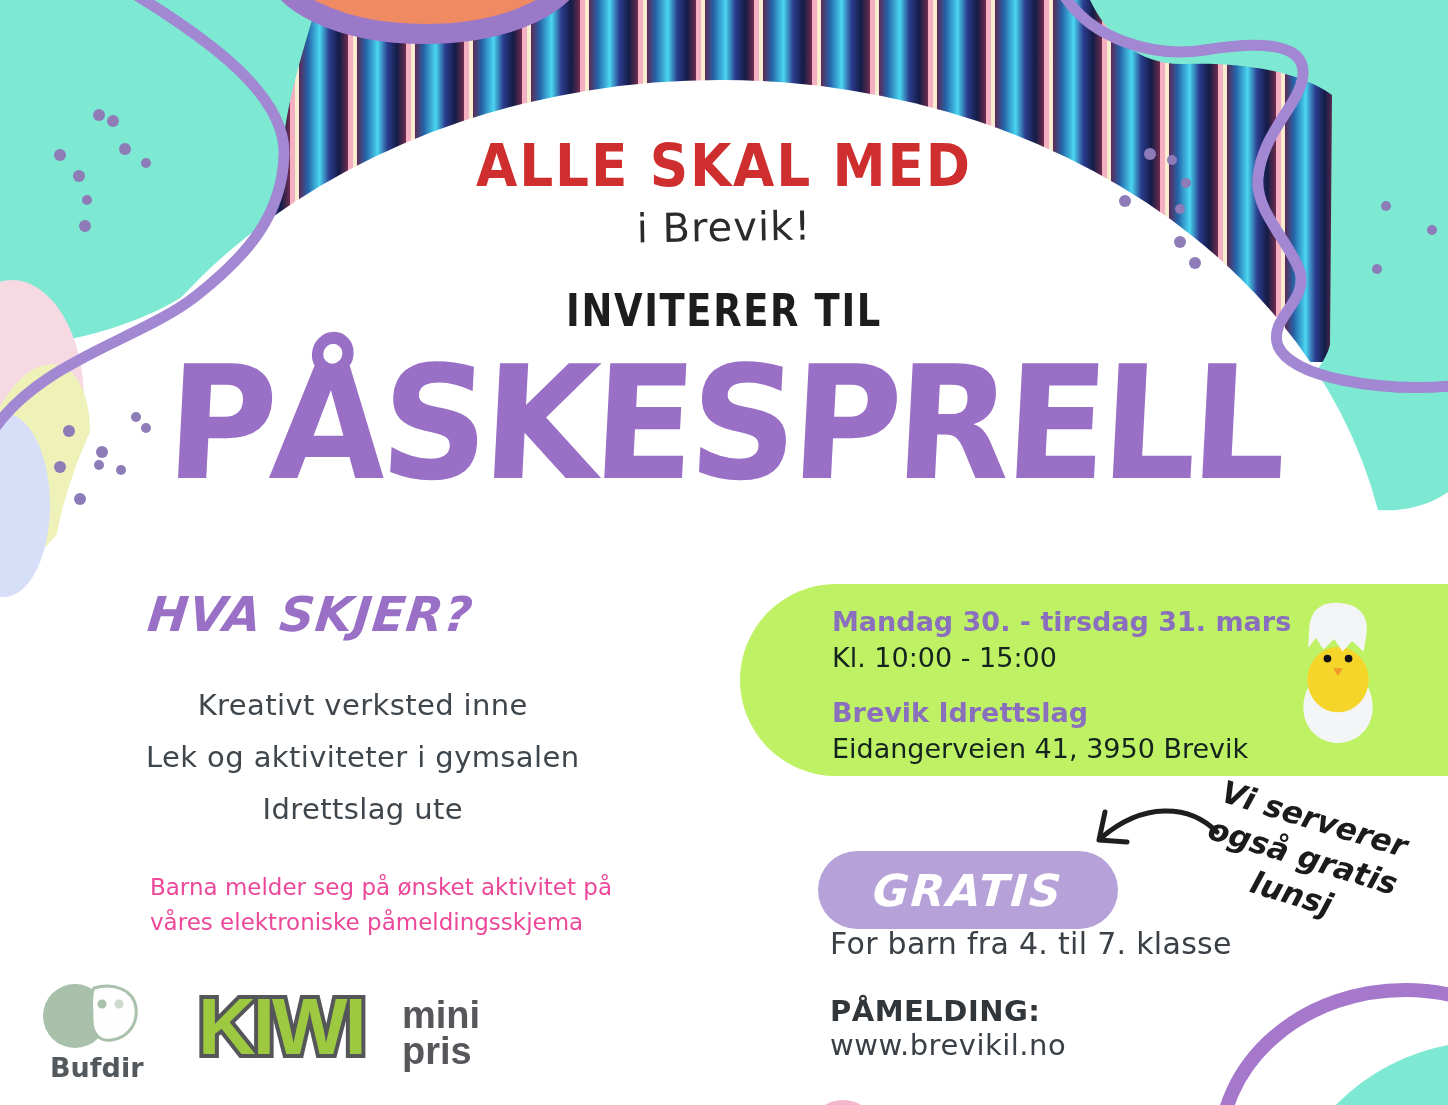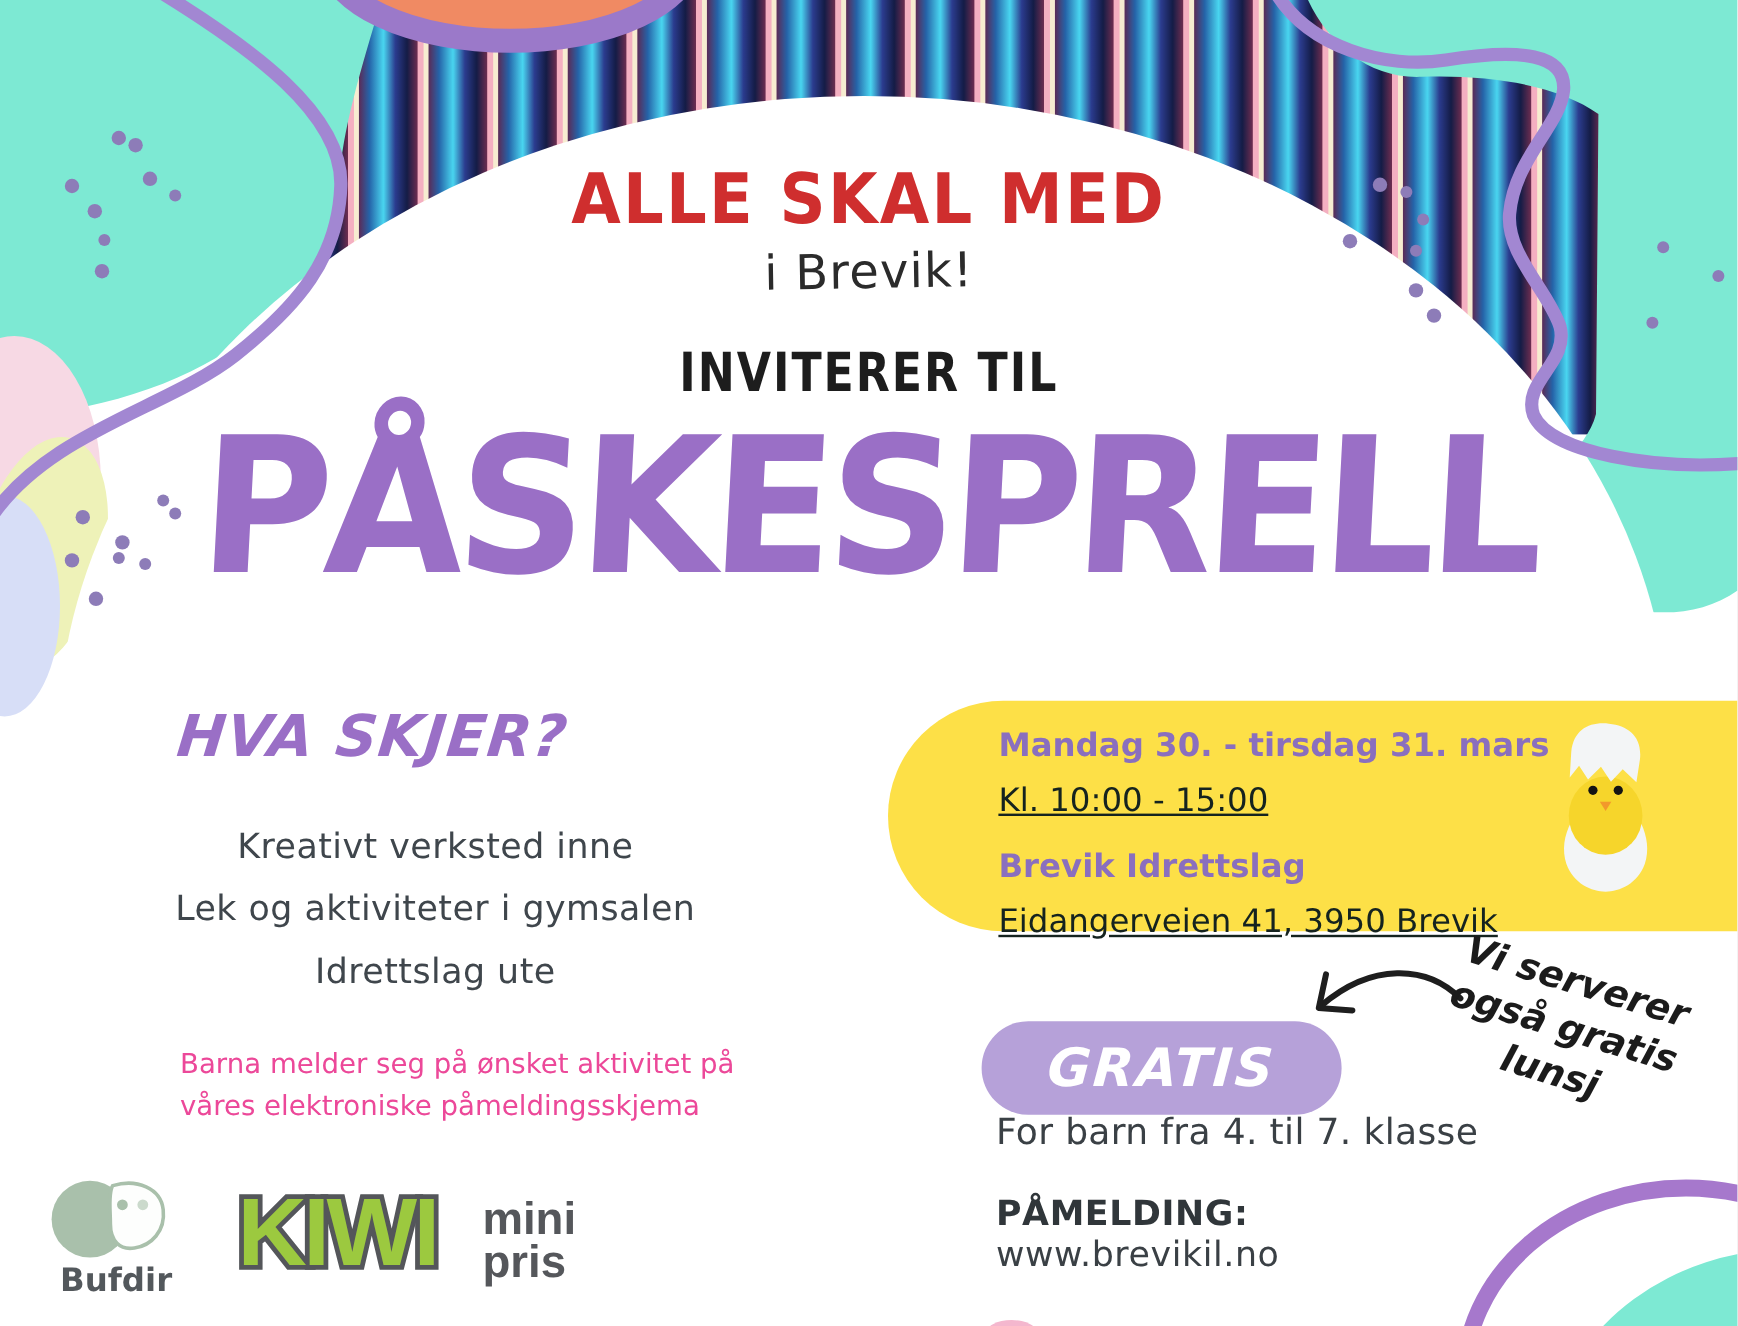--- a/index.html
+++ b/index.html
@@ -30,24 +30,24 @@
   .activities{left:146px;top:660px;display:flex;flex-direction:column;gap:14px;}
   .activity-row{display:flex;align-items:center;gap:28px;height:38px;flex-direction:column;}
   .activity-label{font-size:29px;color:#3f464c;letter-spacing:.4px;}
   .note{left:150px;top:870px;font-size:23px;color:#ec4899;line-height:1.5;}
 
   .sponsors{left:42px;top:980px;display:flex;align-items:flex-start;gap:40px;}
   .bufdir{width:112px;text-align:left;}
   .bufdir-label{font-size:27px;font-weight:800;color:#53585c;margin:2px 0 0 8px;}
 
   
-  .info-box{left:740px;top:584px;width:708px;height:192px;background:#fde047;
+  .info-box{left:740px;top:584px;width:708px;height:192px;background:#bef264;
     border-radius:96px 0 0 96px;box-sizing:border-box;padding:22px 0 0 92px;}
   .info-date,.info-venue{font-size:27px;font-weight:800;color:#8a6fbe;line-height:1.2;}
-  .info-time,.info-address{font-size:27px;color:#15231f;line-height:1.2;margin-top:14px;text-decoration:underline;}
+  .info-time,.info-address{font-size:27px;color:#15231f;line-height:1.2;margin-top:4px;}
   .info-venue{margin-top:22px;}
   .chick{position:absolute;right:62px;top:14px;}
 
   .lunch-note{left:1172px;top:798px;width:262px;transform:rotate(17deg);
     font-size:31px;font-weight:600;font-style:italic;color:#1b1b1b;
     text-align:center;line-height:1.25;}
   .gratis-pill{left:818px;top:851px;width:300px;height:78px;background:#b6a1d9;
     border-radius:40px;display:flex;align-items:center;justify-content:center;}
   .gratis-text{font-size:44px;font-weight:800;font-style:italic;color:#ffffff;
     letter-spacing:2px;transform:skewX(-4deg);}

